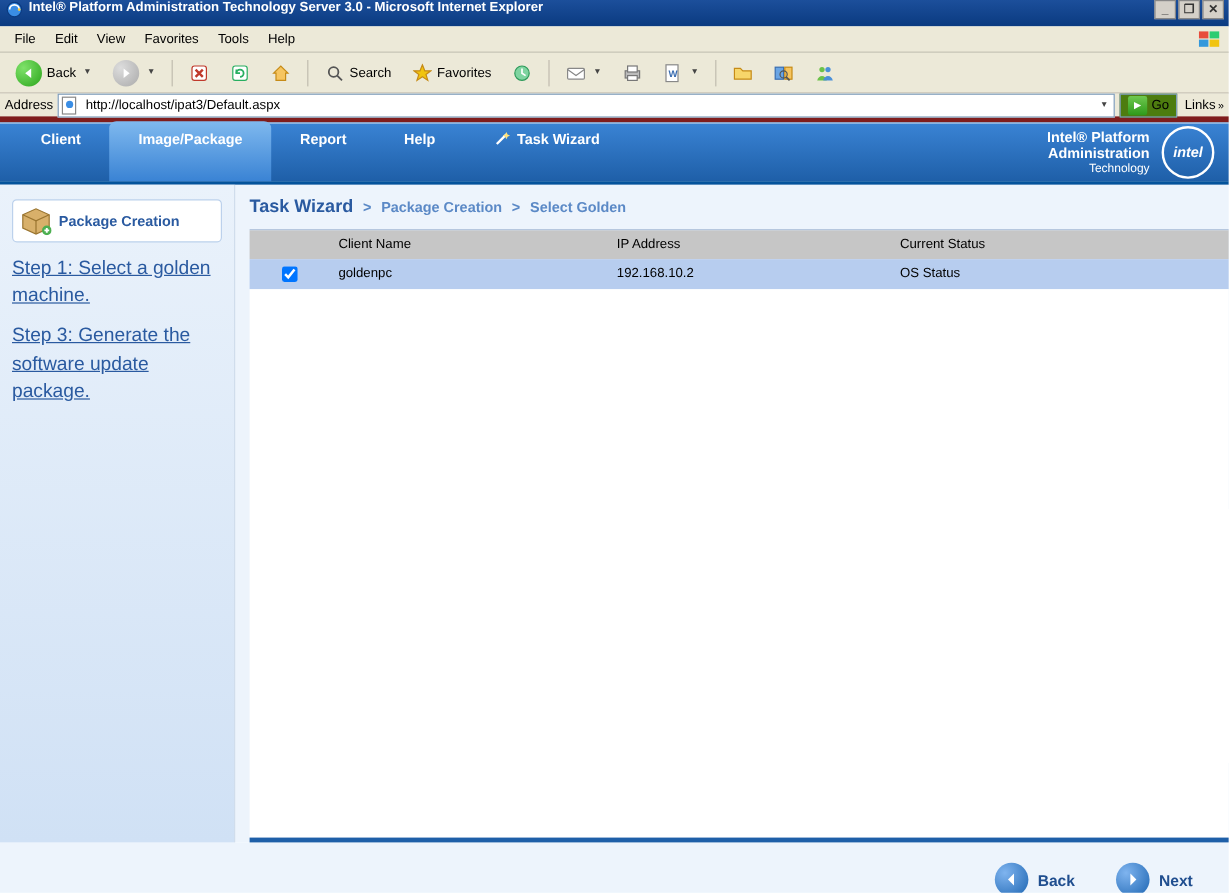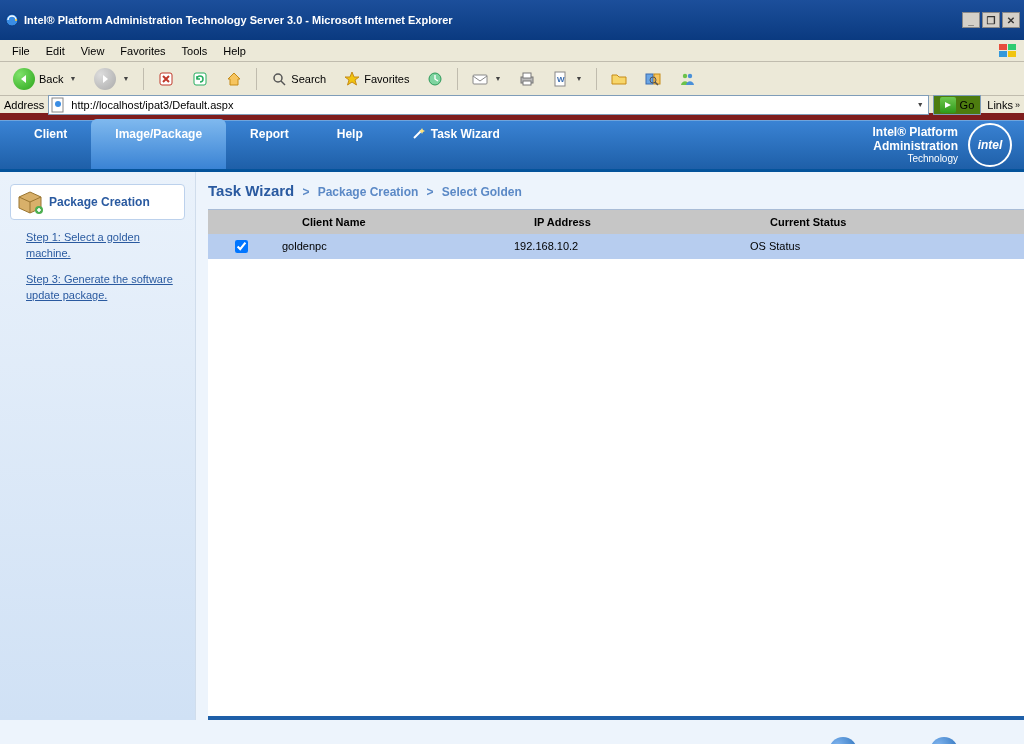--- a/index.html
+++ b/index.html
@@ -1,19 +1,19 @@
 <!DOCTYPE html>
 <html><head>
 <meta charset="utf-8">
 <style>
   * { box-sizing: border-box; margin: 0; padding: 0; }
   body { font-family: Tahoma, Verdana, sans-serif; font-size: 11px; color: #000; background: #fff; width: 1024px; height: 744px; overflow: hidden; }
 
   
-  .titlebar { height: 40px; background: linear-gradient(#1c4f9b, #0a3a80); display: flex; align-items: center; padding: 14px 4px; color: #fff; }
+  .titlebar { height: 22px; background: linear-gradient(#1c4f9b, #0a3a80); display: flex; align-items: flex-start; padding: 0 4px; color: #fff; }
   .titlebar .ie-glyph { width: 16px; height: 16px; margin-right: 4px; display:flex; align-items:center; justify-content:center;}
   .titlebar .title { flex: 1; font-size: 11px; font-weight: bold; }
   .titlebar .win-btns { display: flex; gap: 2px; }
   .titlebar .win-btn { width: 18px; height: 16px; background: #d4d0c8; border: 1px solid #888; display:flex; align-items:center; justify-content:center; font-size:10px; font-weight:bold; color:#333;}
 
   
   .menubar { height: 22px; background: #ece9d8; border-bottom: 1px solid #c0bcae; display:flex; align-items:center; padding: 0 4px; }
   .menubar .menu { padding: 2px 8px; cursor:default; }
   .menubar .spacer { flex:1; }
   .menubar .winflag { width: 24px; height: 18px; display:flex; align-items:center; justify-content:center;}
@@ -23,21 +23,21 @@
   .tb-btn { height: 26px; display:flex; align-items:center; padding: 0 6px; border:1px solid transparent; border-radius:3px; gap:4px; cursor:default;}
   .tb-btn.txt { font-size:11px; }
   .tb-sep { width:1px; height:22px; background:#c0bcae; margin:0 3px;}
   .circle { width:22px; height:22px; border-radius:50%; display:flex; align-items:center; justify-content:center; }
   .circle.green { background: radial-gradient(circle at 30% 30%, #7fe26a, #2aa51a);}
   .circle.grey  { background: radial-gradient(circle at 30% 30%, #ddd, #aaa);}
   .icon16 { width:16px; height:16px; display:flex; align-items:center; justify-content:center;}
   .dd { font-size:7px; color:#444; margin-left:2px;}
 
   
-  .addressbar { height: 24px; background: #ece9d8; display:flex; align-items:center; padding:0 4px; border-bottom:7px solid #7f1d1d;}
+  .addressbar { height: 24px; background: #ece9d8; display:flex; align-items:center; padding:0 4px; border-bottom:5px solid #7f1d1d;}
   .addressbar .lbl { margin-right:4px;}
   .addressbar .addr-input-wrap { flex:1; display:flex; align-items:center; background:#fff; border:1px solid #7f9db9; height:20px; padding:0 2px;}
   .addressbar .addr-input-wrap .pg-icon { width:16px; height:16px; margin-right:4px;}
   .addressbar input { border:none; outline:none; font-size:11px; flex:1; }
   .go-btn { height:20px; display:flex; align-items:center; padding:0 6px; margin-left:4px; border:1px solid #7f9db9; background:#4d7c0f; gap:4px;}
   .go-btn .go-sq { width:16px; height:16px; background:linear-gradient(#6fc84f,#2e9a1a); border-radius:2px; display:flex; align-items:center; justify-content:center; color:#fff;}
   .links { margin-left:6px; display:flex; align-items:center; gap:2px;}
   .chev { font-size:9px;}
 
   
@@ -54,29 +54,29 @@
   .brand .l1 { font-size:12px; font-weight:bold;}
   .brand .l2 { font-size:12px; font-weight:bold;}
   .brand .l3 { font-size:10px; text-align:right;}
   .brand .chip { width:44px; height:44px; border:2px solid #fff; border-radius:50%; display:flex; align-items:center; justify-content:center; font-style:italic; font-weight:bold; font-size:12px;}
 
   
   .content { display:flex; background:#edf4fc; height: 548px; }
   .sidebar { width:196px; background: linear-gradient(#eaf2fb, #d0e1f5); border-right:1px solid #d0ddec; padding:12px 10px;}
   .side-title { display:flex; align-items:center; gap:6px; font-weight:bold; font-size:12px; color:#2a5aa0; margin-bottom:10px; background:#fff; border:1px solid #bcd1ec; border-radius:4px; padding:5px 6px;}
   .box-ico { width:26px; height:24px;}
-  .side-link { color:#2a5aa0; text-decoration:underline; font-size:11px; display:block; margin: 10px 0 0 16px; line-height:1.45;}
+  .side-link { color:#2a5aa0; text-decoration:underline; font-size:16px; display:block; margin: 10px 0 0 0; line-height:1.45;}
 
   .main { flex:1; display:flex; flex-direction:column; padding: 10px 0 0 12px; }
   .bc { font-size:15px; color:#2a5aa0; font-weight:bold; margin-bottom:10px;}
   .bc .sub { color:#5b89c6; font-weight:bold; font-size:12px;}
   .bc .gt { color:#5b89c6; font-weight:bold; padding:0 4px; font-size:12px;}
 
   .grid { border-top:1px solid #a9bcd6; }
-  .grid-head { display:flex; background:#c6c6c6; font-weight:bold; font-size:11px;padding-left:20px;}
+  .grid-head { display:flex; background:#c6c6c6; font-weight:normal; font-size:11px;}
   .grid-head > div, .grid-row > div { padding:6px 8px;}
   .col-chk { width:66px; display:flex; align-items:center; justify-content:center;}
   .col-name { width:232px;}
   .col-ip { width:236px;}
   .col-stat { flex:1;}
   .grid-row { display:flex; background:#b7cdef; font-size:11px;}
   .grid-row input[type=checkbox]{ width:13px; height:13px; }
 
   .grid-body-fill { flex:1; background:#fff;}
 

